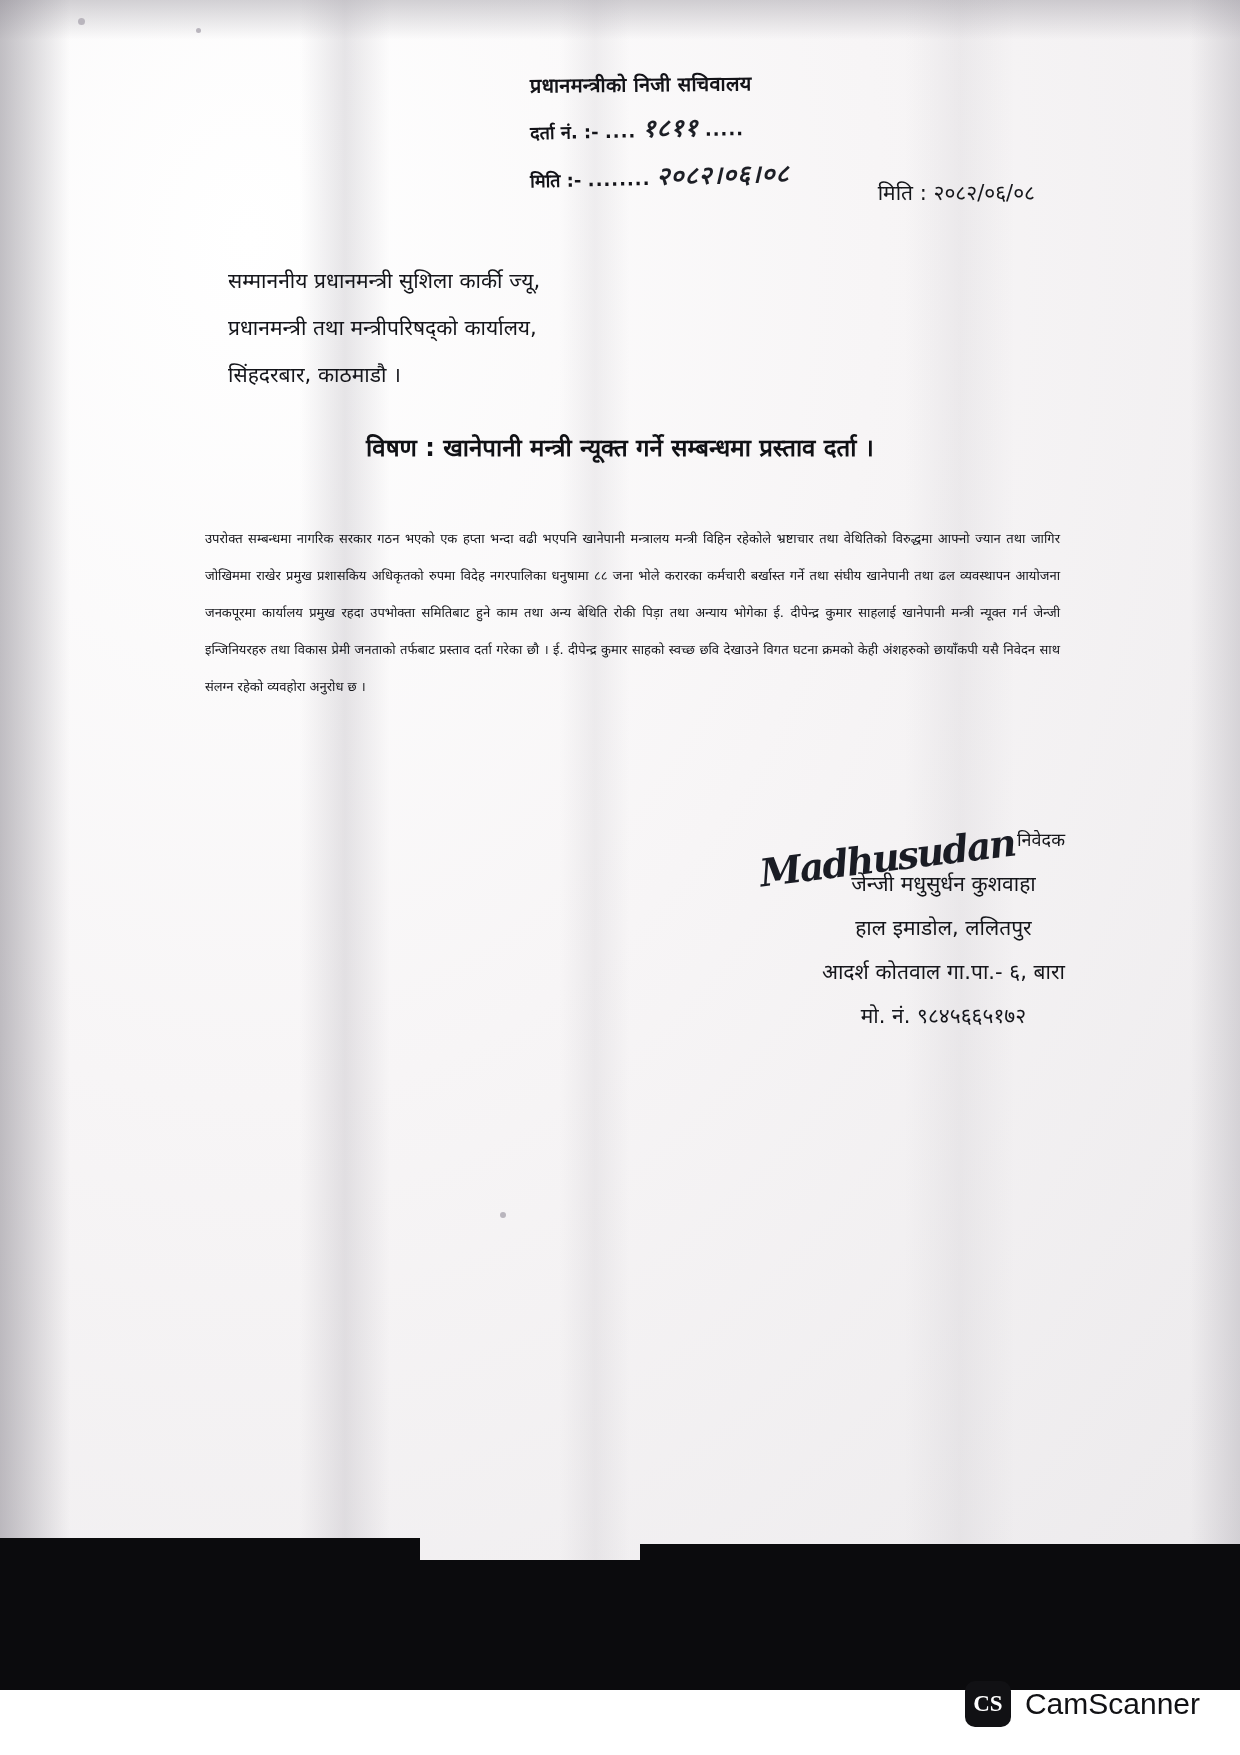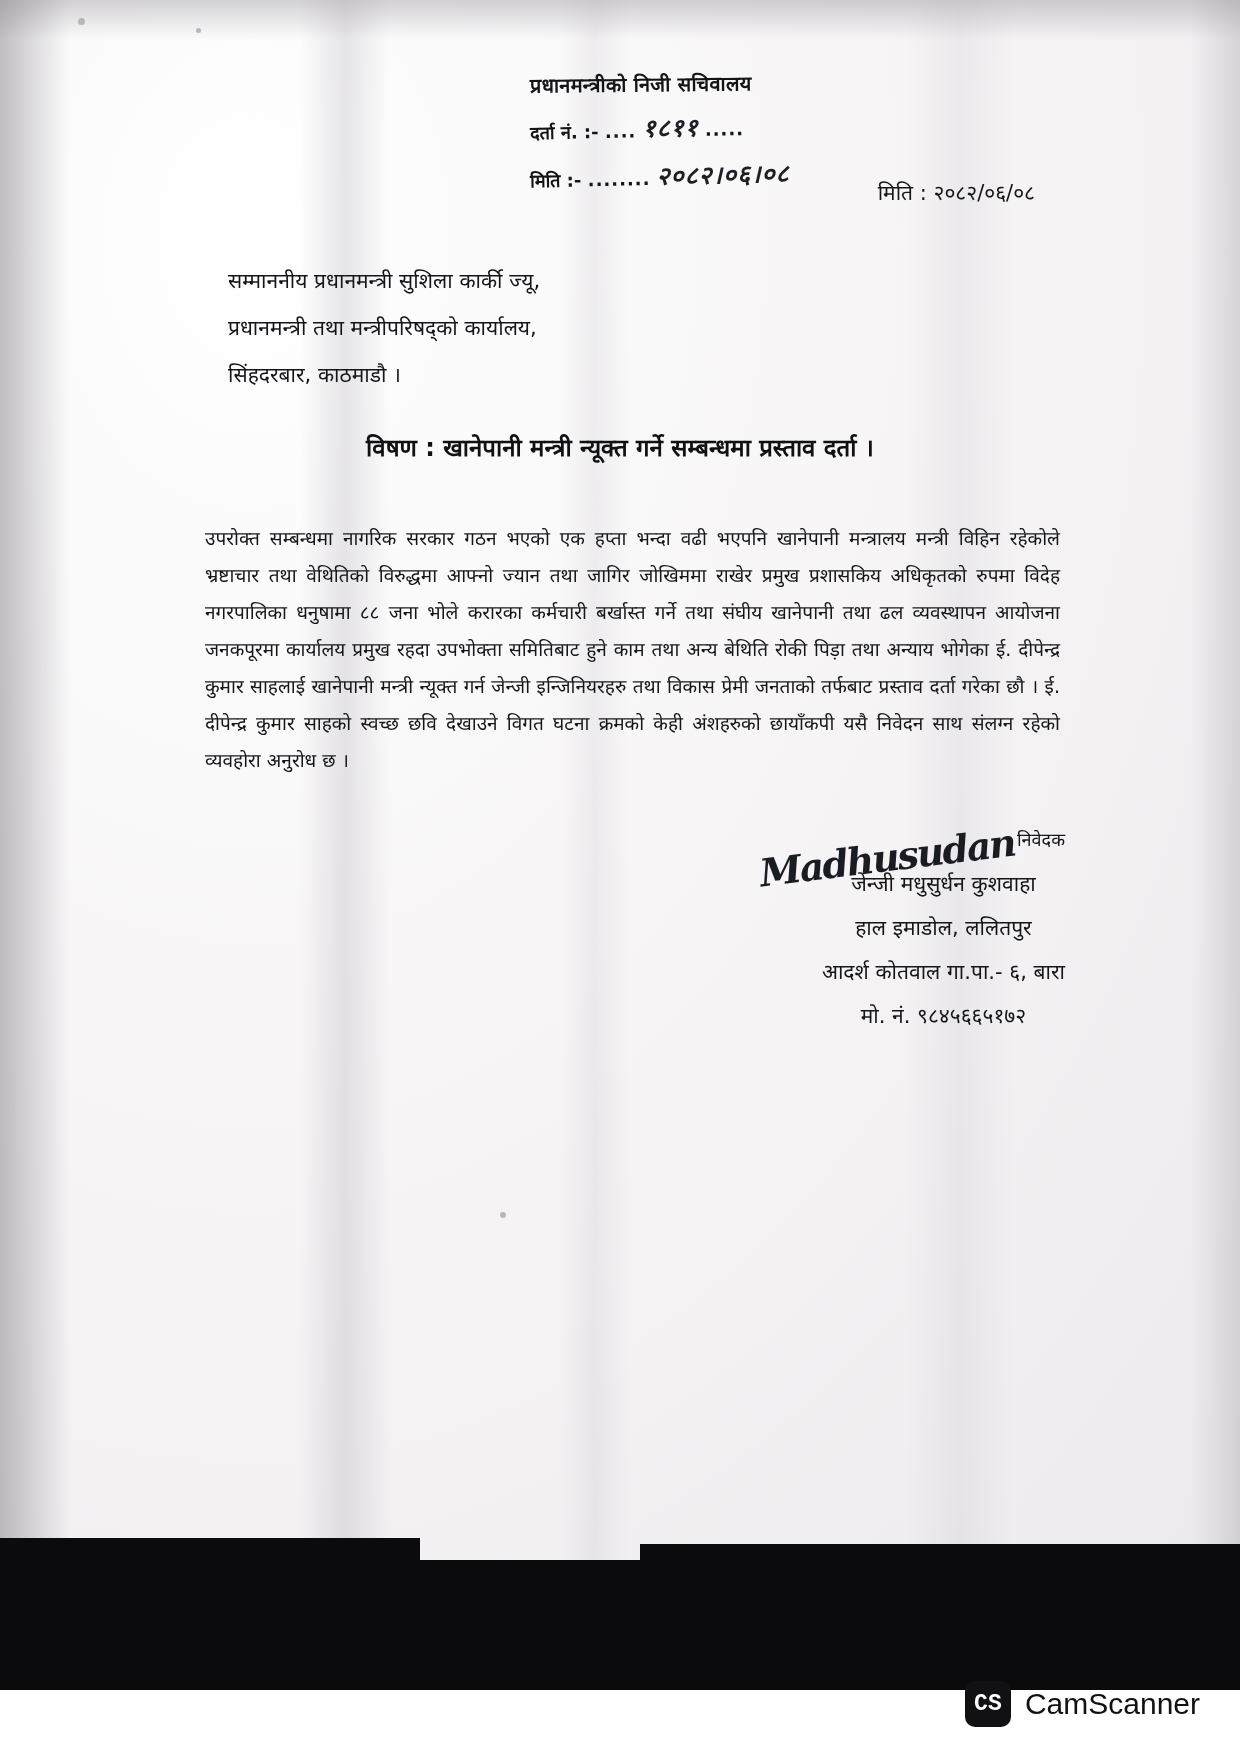--- a/index.html
+++ b/index.html
@@ -137,21 +137,21 @@
     font-size: 24px;
     font-weight: bold;
     color: #101115;
   }
 
   .body-para {
     position: absolute;
     left: 205px;
     top: 520px;
     width: 855px;
-    font-size: 19px;
+    font-size: 13px;
     line-height: 37px;
     text-align: justify;
     color: #14151a;
   }
 
   .sign-block {
     position: absolute;
     right: 175px;
     top: 818px;
     text-align: center;
@@ -190,21 +190,21 @@
     width: 46px;
     height: 46px;
     background: #111114;
     border-radius: 10px;
     color: #ffffff;
     font-weight: bold;
     font-size: 23px;
     display: flex;
     align-items: center;
     justify-content: center;
-    font-family: Liberation Mono, monospace;
+    font-family: Liberation Serif, serif;
   }
   .cs-name {
     font-size: 30px;
     color: #111114;
     font-family: "Liberation Sans", sans-serif;
     text-align: center;
   }
   .speck {
     position: absolute;
     background: #b9b5bd;

